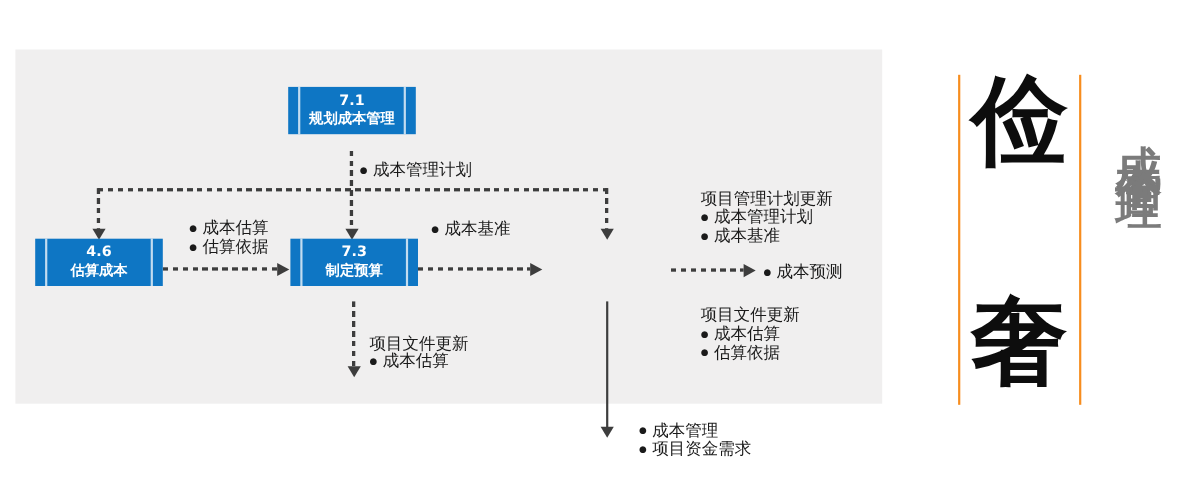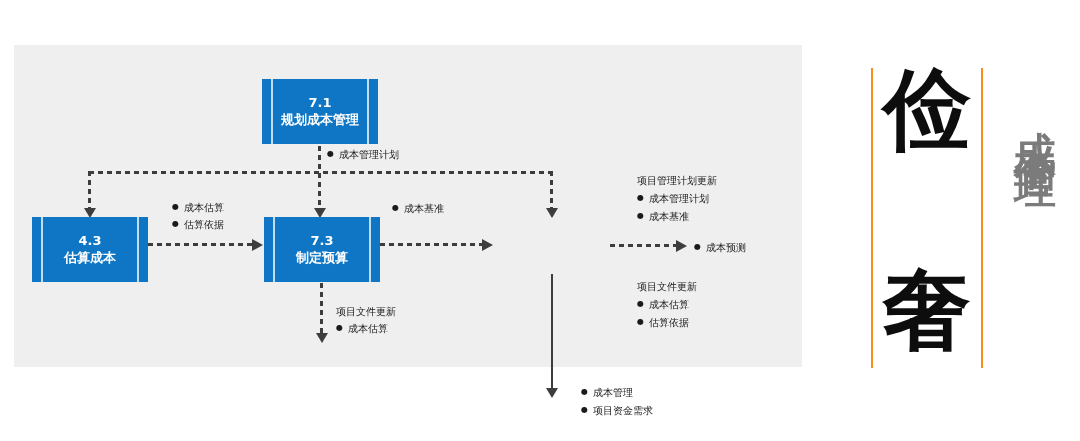--- a/index.html
+++ b/index.html
@@ -4,41 +4,41 @@
 <style>
   html,body { margin:0; padding:0; background:#ffffff; }
   .canvas {
     position:relative; width:1080px; height:441px; overflow:hidden;
     font-family:"DejaVu Sans", sans-serif; background:#ffffff;
   }
   .panel { position:absolute; left:14px; top:45px; width:788px; height:322px; background:#f0efef; }
 
   
   .box {
-    position:absolute; width:116px; height:65px; background:#0e76c4;
+    position:absolute; width:116px; height:43px; background:#0e76c4;
     color:#ffffff; display:flex; flex-direction:column; align-items:center; justify-content:center;
     font-weight:bold; font-size:13px; line-height:1.3; text-align:center;
   }
   .box::before, .box::after {
     content:""; position:absolute; top:0; bottom:0; width:2px; background:rgba(255,255,255,0.75);
   }
   .box::before { left:9px; }
   .box::after  { right:9px; }
 
   
   .hdash { position:absolute; height:3px; background:repeating-linear-gradient(90deg,#3d3d3d 0 5px,transparent 5px 9px); }
   .vdash { position:absolute; width:3px;  background:repeating-linear-gradient(180deg,#3d3d3d 0 5px,transparent 5px 9px); }
   .vsolid { position:absolute; width:2px; background:#3d3d3d; }
   .arr-down { position:absolute; width:0; height:0;
     border-left:6px solid transparent; border-right:6px solid transparent; border-top:10px solid #3d3d3d; }
   .arr-right { position:absolute; width:0; height:0;
     border-top:6px solid transparent; border-bottom:6px solid transparent; border-left:11px solid #3d3d3d; }
 
   
-  .lbl { position:absolute; font-size:10px; color:#1a1a1a; white-space:nowrap; }
+  .lbl { position:absolute; font-size:15px; color:#1a1a1a; white-space:nowrap; }
   .line { line-height:16px; }
   .lh17 .line { line-height:17px; }
   .loose .line { line-height:24px; }
   .bullet::before { content:"●"; font-size:8px; margin-right:5px; vertical-align:2px; }
 
   
   .orange-line { position:absolute; top:68px; width:2px; height:300px; background:#f78d1e; }
   .bigchar {
     position:absolute; width:92px; text-align:center; font-size:88px; line-height:1;
     font-weight:900; color:#0d0d0d;
@@ -76,21 +76,21 @@
   <div class="arr-right" style="left:676px;top:240px"></div>
 
   <div class="vsolid" style="left:551px;top:274px;height:115px"></div>
   <div class="arr-down" style="left:546px;top:388px"></div>
 
   <div class="box" style="left:262px;top:79px">
     <span>7.1</span>
     <span>规划成本管理</span>
   </div>
   <div class="box" style="left:32px;top:217px">
-    <span>4.3</span>
+    <span>4.6</span>
     <span>估算成本</span>
   </div>
   <div class="box" style="left:264px;top:217px">
     <span>7.3</span>
     <span>制定预算</span>
   </div>
 
   <div class="lbl" style="left:327px;top:146px">
     <div class="line bullet"><span>成本管理计划</span></div>
   </div>

